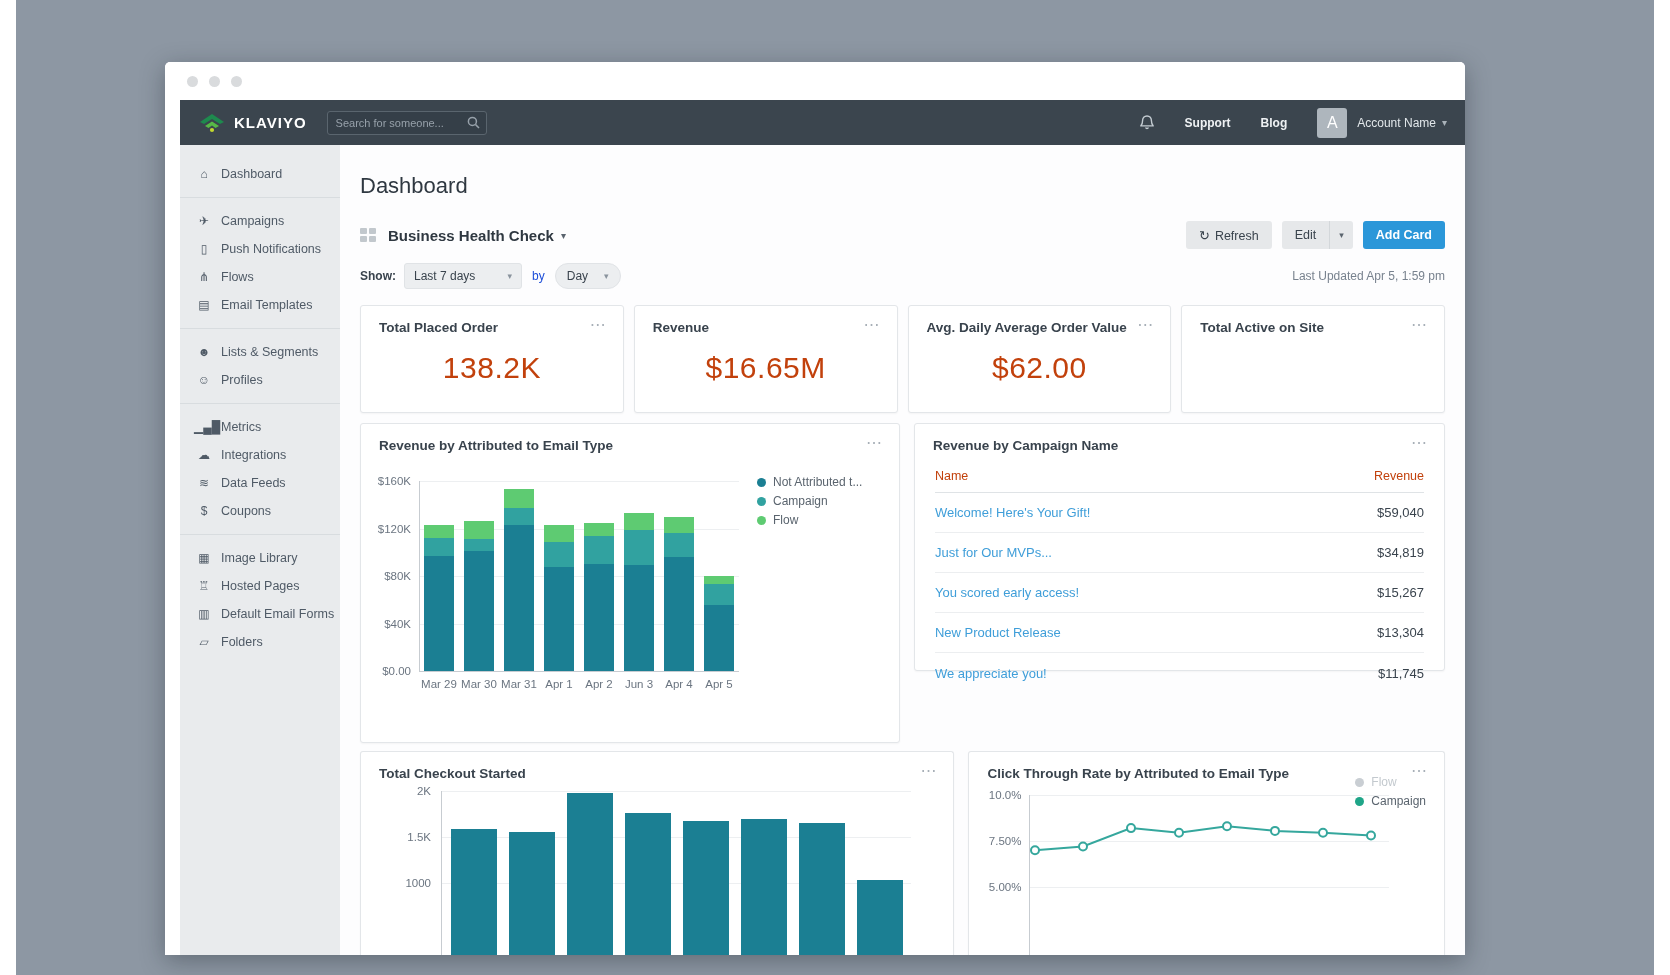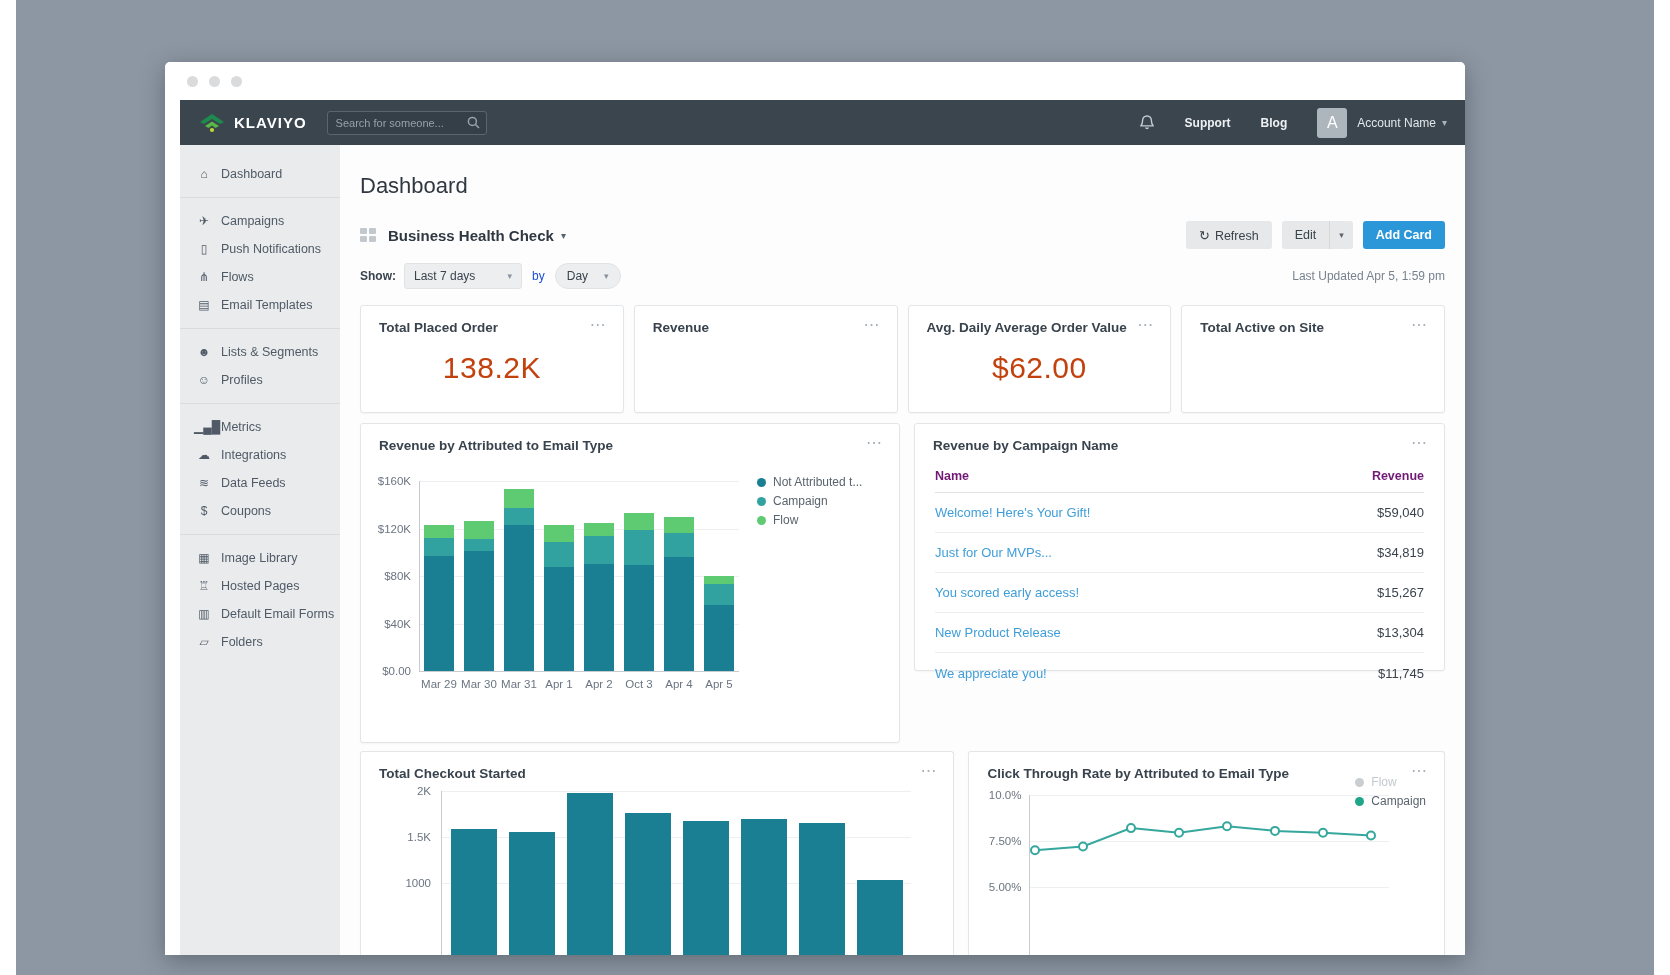--- a/index.html
+++ b/index.html
@@ -101,21 +101,21 @@
   .bar-seg { width:100%; }
   .xlab { position:absolute; font-size:11.5px; color:#6b7581; text-align:center; }
   .legend { position:absolute; }
   .legend-item { display:flex; align-items:center; margin-bottom:5px; }
   .legend-dot { width:9px; height:9px; border-radius:50%; margin-right:7px; flex:none; }
   .legend-label { font-size:12px; color:#5a646e; white-space:nowrap; }
   .legend-item.disabled .legend-label { color:#c3c9ce; }
 
   
   .tbl { padding:6px 20px 0 20px; }
-  .tbl-head { display:flex; font-size:12.5px; font-weight:bold; color:#701a75; padding:10px 0 9px; border-bottom:1px solid #dfe3e6; }
+  .tbl-head { display:flex; font-size:12.5px; font-weight:normal; color:#c2410c; padding:10px 0 9px; border-bottom:1px solid #dfe3e6; }
   .tbl-head .col-rev { margin-left:auto; }
   .t-row { display:flex; align-items:center; height:40px; border-bottom:1px solid #eceef0; }
   .t-row:last-child { border-bottom:none; }
   .t-link { font-size:13px; color:#3f9ed9; cursor:pointer; text-decoration:none; }
   .t-val { margin-left:auto; font-size:13px; color:#39434d; }
 </style>
 </head>
 <body>
 
 <div class="page-bg"></div>
@@ -276,20 +276,21 @@
                 <div class="card-title">Total Placed Order</div>
                 <div class="card-menu">⋯</div>
               </div>
               <div class="metric-value">138.2K</div>
             </div>
             <div class="card metric-card">
               <div class="card-head">
                 <div class="card-title">Revenue</div>
                 <div class="card-menu">⋯</div>
               </div>
+              <div class="metric-value">$16.65M</div>
             </div>
             <div class="card metric-card">
               <div class="card-head">
                 <div class="card-title">Avg. Daily Average Order Value</div>
                 <div class="card-menu">⋯</div>
               </div>
               <div class="metric-value">$62.00</div>
             </div>
             <div class="card metric-card">
               <div class="card-head">
@@ -345,21 +346,21 @@
                   <div class="bar-seg" style="height: 106.875px; background: rgb(27, 127, 147);"></div>
                   <div class="bar-seg" style="height: 28.5px; background: rgb(49, 162, 160);"></div>
                   <div class="bar-seg" style="height: 13.0625px; background: rgb(94, 203, 114);"></div>
                 </div>
                 <div class="xlab" style="left: 218px; width: 40px; top: 225px;">Apr 2</div>
                 <div class="bar-col" style="left: 263px; bottom: 52px; width: 30px;">
                   <div class="bar-seg" style="height: 105.688px; background: rgb(27, 127, 147);"></div>
                   <div class="bar-seg" style="height: 35.625px; background: rgb(49, 162, 160);"></div>
                   <div class="bar-seg" style="height: 16.625px; background: rgb(94, 203, 114);"></div>
                 </div>
-                <div class="xlab" style="left: 258px; width: 40px; top: 225px;">Oct 3</div>
+                <div class="xlab" style="left: 258px; width: 40px; top: 225px;">Jun 3</div>
                 <div class="bar-col" style="left: 303px; bottom: 52px; width: 30px;">
                   <div class="bar-seg" style="height: 114px; background: rgb(27, 127, 147);"></div>
                   <div class="bar-seg" style="height: 23.75px; background: rgb(49, 162, 160);"></div>
                   <div class="bar-seg" style="height: 16.625px; background: rgb(94, 203, 114);"></div>
                 </div>
                 <div class="xlab" style="left: 298px; width: 40px; top: 225px;">Apr 4</div>
                 <div class="bar-col" style="left: 343px; bottom: 52px; width: 30px;">
                   <div class="bar-seg" style="height: 66.5px; background: rgb(27, 127, 147);"></div>
                   <div class="bar-seg" style="height: 20.1875px; background: rgb(49, 162, 160);"></div>
                   <div class="bar-seg" style="height: 8.3125px; background: rgb(94, 203, 114);"></div>

